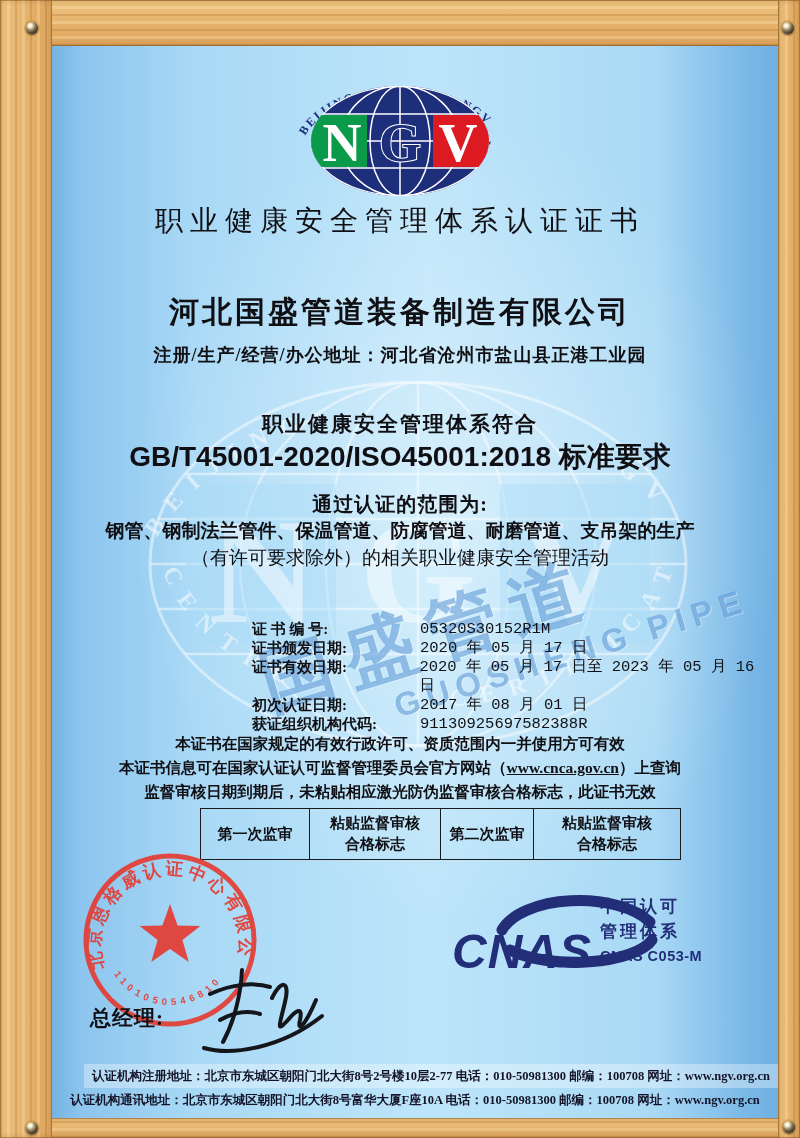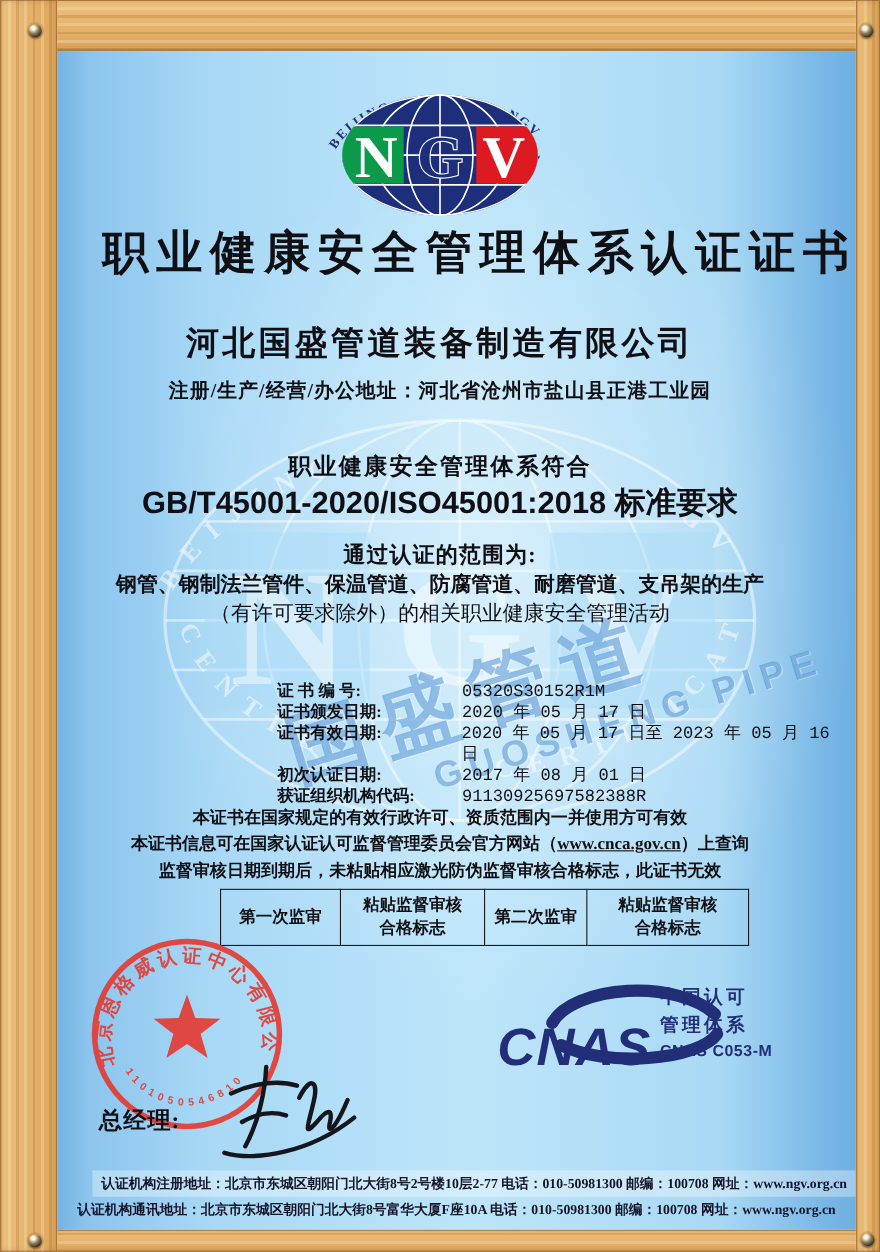--- a/index.html
+++ b/index.html
@@ -38,21 +38,21 @@
 
   
   .wm-globe{position:absolute;left:76px;top:308px;z-index:1;opacity:.85;}
   .wm-gs{position:absolute;left:205px;top:520px;z-index:2;transform:rotate(-17deg);
     color:rgba(62,134,205,.50);text-shadow:1px 1px 0 rgba(255,255,255,.35);white-space:nowrap;}
   .wm-gs .cn{font-size:72px;font-weight:bold;letter-spacing:14px;font-family:"Liberation Sans",sans-serif;}
   .wm-gs .en{font-size:33px;font-weight:bold;letter-spacing:7px;margin:-8px 0 0 120px;font-family:"Liberation Sans",sans-serif;}
 
   
   .logo-wrap{position:absolute;left:0;top:28px;width:696px;text-align:center;}
-  .title{top:156px;font-size:42px;font-weight:bold;letter-spacing:7px;padding-left:36px;}
+  .title{top:156px;font-size:28px;font-weight:normal;letter-spacing:7px;}
   .company{top:246px;font-size:30px;font-weight:bold;letter-spacing:3px;}
   .address{top:297px;font-size:18px;font-weight:bold;letter-spacing:1px;}
   .stmt1{top:364px;font-size:21px;font-weight:bold;letter-spacing:2px;}
   .stmt2{top:392px;font-size:28px;font-weight:bold;font-family:"Liberation Sans","DejaVu Sans",sans-serif;}
   .stmt3{top:445px;font-size:20px;font-weight:bold;letter-spacing:1px;}
   .scope1{top:472px;font-size:19px;font-weight:bold;}
   .scope2{top:499px;font-size:19px;font-weight:normal;}
 
   .details{position:absolute;left:200px;top:574px;z-index:3;}
   .drow{display:flex;line-height:19px;margin-bottom:0;}

